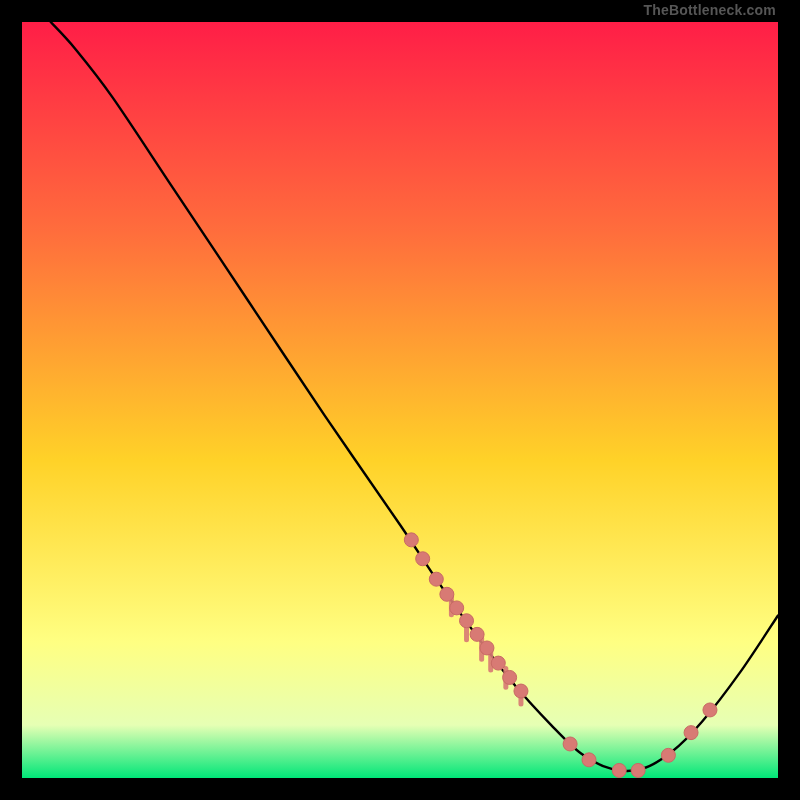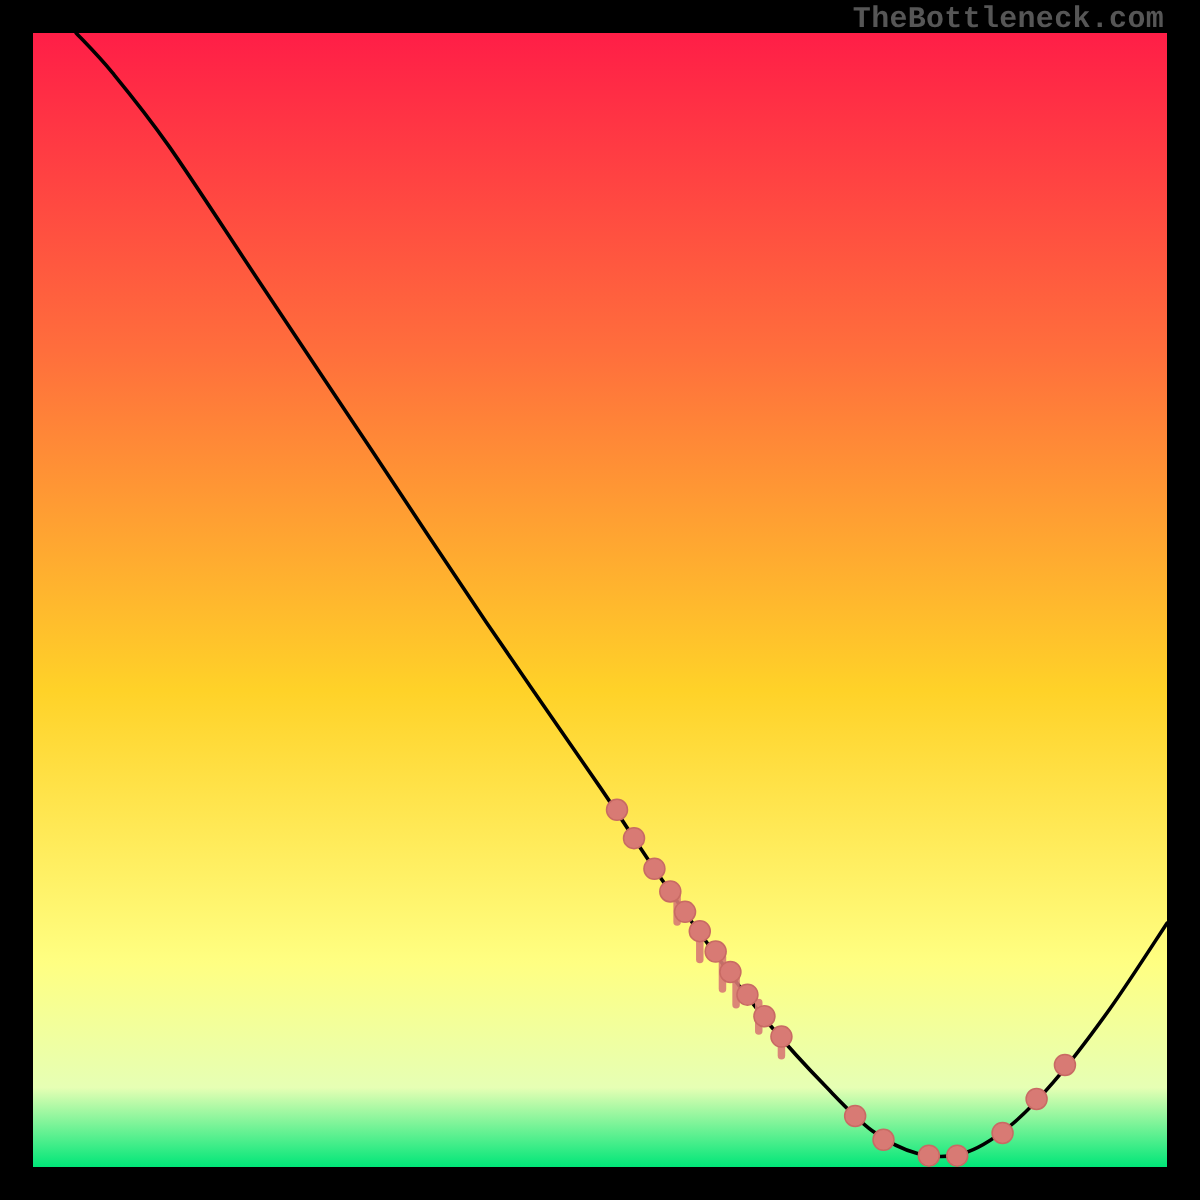--- a/index.html
+++ b/index.html
@@ -14,22 +14,22 @@
     position: absolute;
     left: 22px;
     top: 22px;
     width: 756px;
     height: 756px;
   }
   .watermark {
     position: absolute;
     top: 2px;
     right: 24px;
-    font-family: Liberation Mono, monospace;
-    font-size: 20px;
+    font-family: Liberation Sans, sans-serif;
+    font-size: 14px;
     font-weight: bold;
     color: #565656;
     letter-spacing: 0.2px;
   }
   svg {
     display: block;
   }
 </style>
 </head>
 <body>

